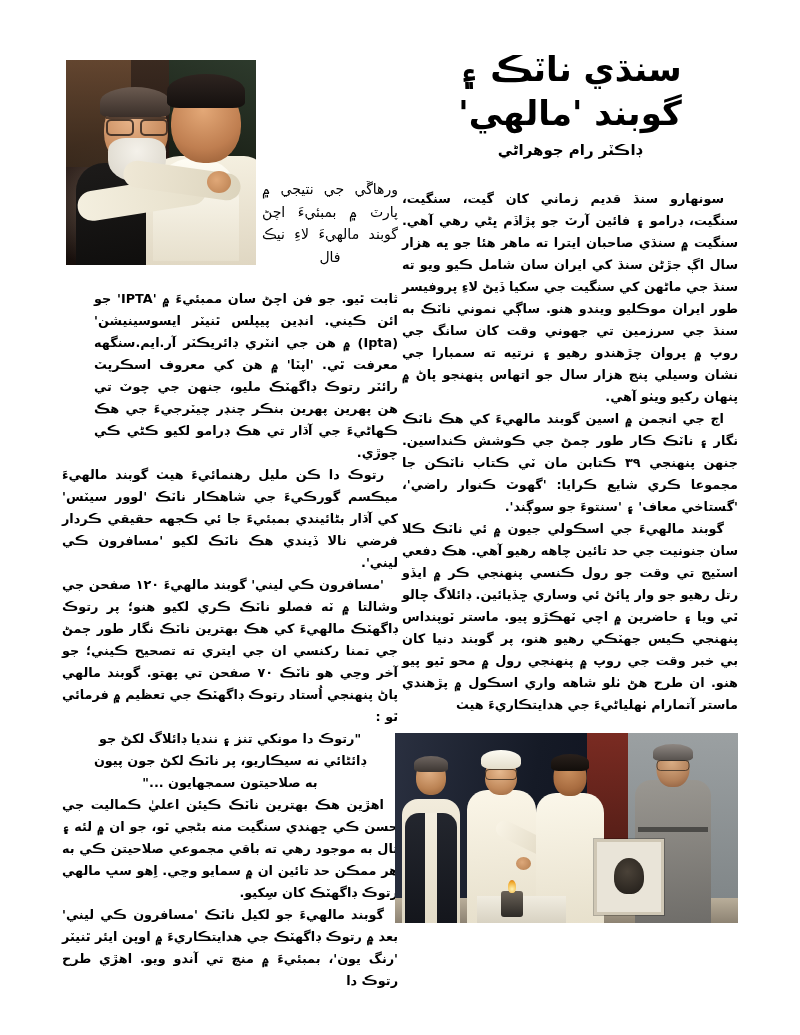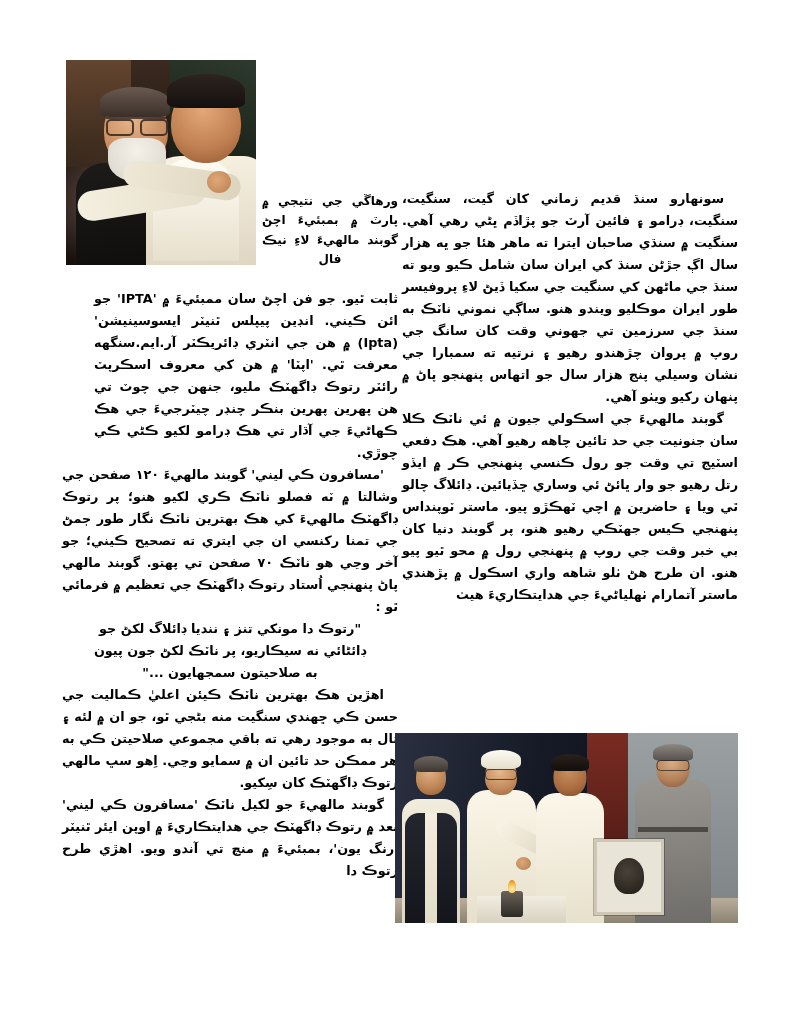--- a/index.html
+++ b/index.html
@@ -162,27 +162,27 @@
     direction: rtl;
     text-align: justify;
     text-align-last: center;
     font-size: 11.5px;
     font-weight: bold;
     line-height: 1.62;
   }
   .cap-top2 {
     position: absolute;
     left: 262px;
-    top: 192px;
+    top: 178px;
     width: 136px;
     direction: rtl;
     text-align: justify;
     text-align-last: center;
-    font-size: 12px;
-    font-weight: bold;
+    font-size: 14px;
+    font-weight: normal;
     line-height: 1.62;
   }
 
   
   .col {
     position: absolute;
     direction: rtl;
     text-align: justify;
     font-size: 12.8px;
     line-height: 1.72;
@@ -339,20 +339,25 @@
     font-weight: bold;
     line-height: 26px;
     letter-spacing: 0.5px;
   }
 </style>
 </head>
 <body>
 
 <div class="page">
 
+  <div class="title-block">
+    <div class="title-line">سنڌي ناٽڪ ۽</div>
+    <div class="title-line">گوبند 'مالهي'</div>
+    <div class="byline">ڊاڪٽر رام جوهراڻي</div>
+  </div>
 
   <div class="photo-top">
     <div class="scene"></div>
     <div class="bg-panel"></div>
     <div class="bg-dark"></div>
     <div class="p1-bodyL"></div>
     <div class="p1-bodyR"></div>
     <div class="p1-shawl"></div>
     <div class="p1-headL"></div>
     <div class="p1-hairL"></div>
@@ -362,25 +367,27 @@
     <div class="p1-hairR"></div>
     <div class="p1-armL"></div>
     <div class="p1-armR"></div>
     <div class="p1-hand"></div>
   </div>
 
   <div class="cap-top2">ورهاڱي جي نتيجي ۾ پارٽ ۾ بمبئيءَ اچڻ گوبند مالهيءَ لاءِ نيڪ فال</div>
 
   <div class="col col-right">
     <p>سونهارو سنڌ قديم زماني کان گيت، سنگيت، سنگيت، ڊرامو ۽ فائين آرٽ جو پڙاڏم ڀڻي رهي آهي. سنگيت ۾ سنڌي صاحبان ايترا ته ماهر هئا جو ڀه هزار سال اڳ جڙڻن سنڌ کي ايران سان شامل ڪيو ويو ته سنڌ جي ماڻهن کي سنگيت جي سکيا ڏيڻ لاءِ پروفيسر طور ايران موڪليو ويندو هنو. ساڳي نموني ناٽڪ به سنڌ جي سرزمين تي جهوني وقت کان سانگ جي روپ ۾ پروان چڙهندو رهيو ۽ نرتيه ته سمبارا جي نشان وسيلي پنج هزار سال جو اتهاس پنهنجو پاڻ ۾ پنهان رکيو ويٺو آهي.</p>
+    <p>اڄ جي انجمن ۾ اسين گوبند مالهيءَ کي هڪ ناٽڪ نگار ۽ ناٽڪ ڪار طور ڄمڻ جي ڪوشش ڪنداسين. جنهن پنهنجي ٣٩ ڪتابن مان ٽي ڪتاب ناٽڪن جا مجموعا ڪري شايع ڪرايا: 'گهوٽ ڪنوار راضي'، 'گستاخي معاف' ۽ 'سنتوءَ جو سوڳند'.</p>
     <p>گوبند مالهيءَ جي اسڪولي جيون ۾ ئي ناٽڪ ڪلا سان جنونيت جي حد تائين چاهه رهيو آهي. هڪ دفعي اسٽيج تي وقت جو رول ڪنسي پنهنجي ڪر ۾ ايڏو رتل رهيو جو وار ڀائڻ ئي وساري ڇڏيائين. ڊائلاگ چالو ٿي ويا ۽ حاضرين ۾ اچي ٽهڪڙو پيو. ماستر ٽوپنداس پنهنجي ڪيس جهٽڪي رهيو هنو، پر گوبند دنيا کان بي خبر وقت جي روپ ۾ پنهنجي رول ۾ محو ٿيو پيو هنو. ان طرح هڻ ٺلو شاهه واري اسڪول ۾ پڙهندي ماستر آتمارام ٺهلياڻيءَ جي هدايتڪاريءَ هيٺ</p>
   </div>
 
   <div class="col col-left">
     <p class="noindent">ثابت ٿيو. جو فن اچڻ سان ممبئيءَ ۾ 'IPTA' جو ائن ڪيني. انڊين پيپلس ٿنيٽر ايسوسينيشن' (Ipta) ۾ هن جي انٽري ڊائريڪٽر آر.ايم.سنگهه معرفت ٿي. 'اپٽا' ۾ هن کي معروف اسڪرپٽ رائٽر رتوڪ ڊاگهٽڪ مليو، جنهن جي چوٽ تي هن پهرين پهرين بنڪر چنڊر چيٽرجيءَ جي هڪ ڪهاڻيءَ جي آڌار تي هڪ ڊرامو لکيو ڪڻي ڪي چوڙي.</p>
+    <p>رتوڪ دا ڪن مليل رهنمائيءَ هيٺ گوبند مالهيءَ ميڪسم گورڪيءَ جي شاهڪار ناٽڪ 'لوور سيٽس' کي آڌار بڻائيندي بمبئيءَ جا ئي ڪجهه حقيقي ڪردار فرضي نالا ڏيندي هڪ ناٽڪ لکيو 'مسافرون ڪي ليني'.</p>
     <p>'مسافرون ڪي ليني' گوبند مالهيءَ ١٢٠ صفحن جي وشالتا ۾ ٽه فصلو ناٽڪ ڪري لکيو هنو؛ پر رتوڪ ڊاگهٽڪ مالهيءَ کي هڪ بهترين ناٽڪ نگار طور ڄمڻ جي تمنا رکنسي ان جي ايتري ته تصحيح ڪيني؛ جو آخر وڃي هو ناٽڪ ٧٠ صفحن تي پهتو. گوبند مالهي پاڻ پنهنجي اُستاد رتوڪ ڊاگهٽڪ جي تعظيم ۾ فرمائي ٿو :</p>
     <p class="quote">"رتوڪ دا مونکي تنز ۽ ننديا ڊائلاگ لکڻ جو ڊائڻائي نه سيڪاريو، پر ناٽڪ لکڻ جون پيون به صلاحيتون سمجهايون ..."</p>
     <p>اهڙين هڪ بهترين ناٽڪ ڪيئن اعليٰ ڪماليت جي حسن ڪي ڇهندي سنگيت منه بڻجي ٿو، جو ان ۾ لئه ۽ تال به موجود رهي ته باقي مجموعي صلاحيتن ڪي به هر ممڪن حد تائين ان ۾ سمايو وڃي. اِهو سڀ مالهي رتوڪ ڊاگهٽڪ کان سِکيو.</p>
     <p>گوبند مالهيءَ جو لکيل ناٽڪ 'مسافرون ڪي ليني' بعد ۾ رتوڪ ڊاگهٽڪ جي هدايتڪاريءَ ۾ اوپن ايئر ٿنيٽر 'رنگ يون'، بمبئيءَ ۾ منچ تي آندو ويو. اهڙي طرح رتوڪ دا</p>
   </div>
 
   <div class="photo-bot">
     <div class="curtain"></div>
     <div class="wood"></div>
     <div class="wall"></div>

